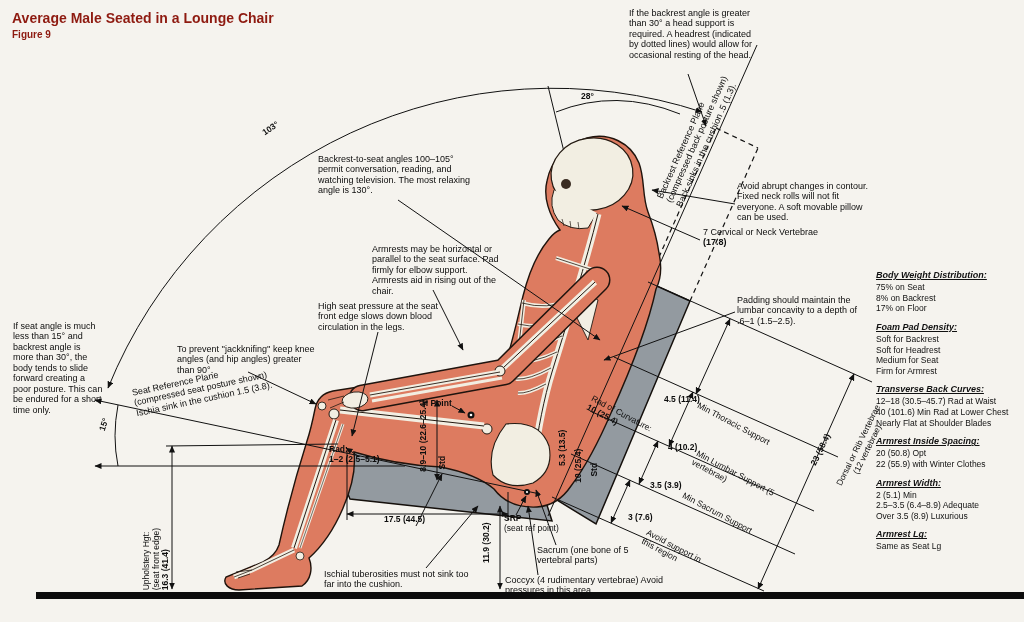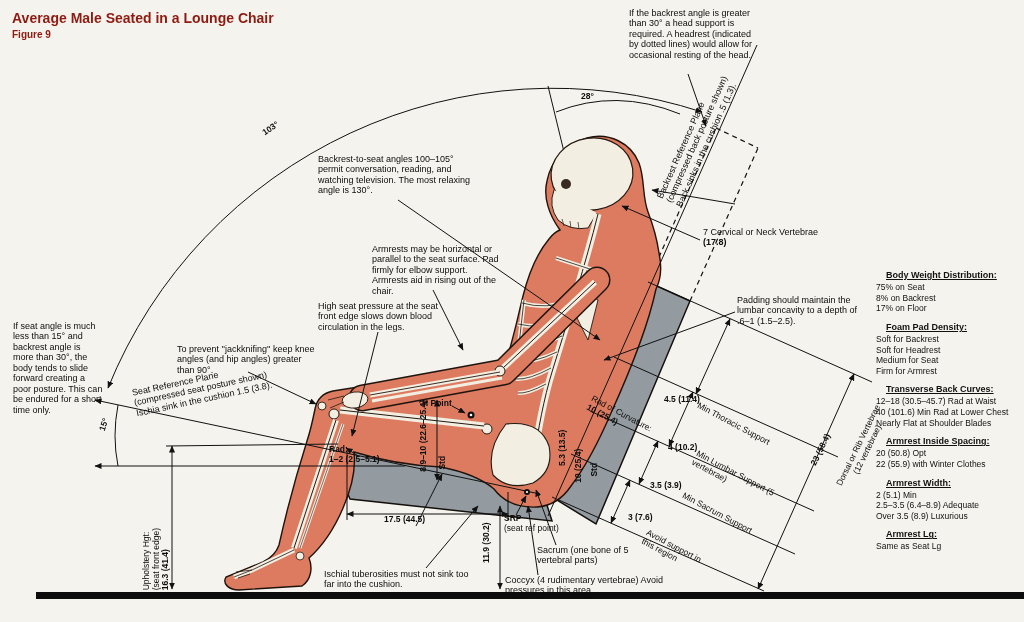--- a/index.html
+++ b/index.html
@@ -7,21 +7,21 @@
          font-family:"Liberation Sans",sans-serif;color:#111;}
   #art{position:absolute;left:0;top:0;}
   .title{position:absolute;left:12px;top:10px;font-size:14px;font-weight:bold;color:#8e1a10;text-align:right;}
   .figno{position:absolute;left:12px;top:29px;font-size:10px;font-weight:bold;color:#8e1a10;}
   .note{position:absolute;font-size:9px;line-height:1.16;color:#0d0d0d;}
   .dimtxt{position:absolute;font-size:8.5px;font-weight:bold;line-height:1.12;color:#0d0d0d;}
   .lbl{position:absolute;font-size:8.5px;line-height:1.12;color:#0d0d0d;}
   .ctr{text-align:center;}
   .b{font-weight:bold;}
   .panel{position:absolute;left:876px;top:262px;width:146px;}
-  .panel .ph{font-size:9px;font-weight:bold;text-decoration:underline;margin:8px 0 2px 10px;}
+  .panel .ph{font-size:9px;font-weight:bold;text-decoration:underline;margin:8px 0 2px 0;font-style:italic;}
   .panel .pl{font-size:8.5px;line-height:1.25;}
 </style>
 </head>
 <body>
 
 <div id="stage">
 
   <svg id="art" width="1024" height="622" viewBox="0 0 1024 622">
     <defs>
       <marker id="ah" markerWidth="8" markerHeight="8" refX="6.5" refY="3" orient="auto-start-reverse">
@@ -154,20 +154,21 @@
 
   <div class="note" style="left:629px;top:8px;width:130px">If the backrest angle is greater than 30° a head support is required. A headrest (indicated by dotted lines) would allow for occasional resting of the head.</div>
 
   <div class="note" style="left:655px;top:196px;width:178px;transform:rotate(-66deg);transform-origin:0 0">
     <div>Backrest Reference Plane</div>
     <div>(compressed back posture shown)</div>
     <div>Back sinks in the cushion .5 (1.3).</div>
   </div>
 
   <div class="note" style="left:318px;top:154px;width:152px">Backrest-to-seat angles 100–105° permit conversation, reading, and watching television. The most relaxing angle is 130°.</div>
+  <div class="note" style="left:737px;top:181px;width:138px">Avoid abrupt changes in contour. Fixed neck rolls will not fit everyone. A soft movable pillow can be used.</div>
 
   <div class="note" style="left:703px;top:227px;width:160px">
     <div>7 Cervical or Neck Vertebrae</div>
     <div class="b">(17.8)</div>
   </div>
 
   <div class="note" style="left:318px;top:301px;width:132px">High seat pressure at the seat front edge slows down blood circulation in the legs.</div>
   <div class="note" style="left:372px;top:244px;width:128px">Armrests may be horizontal or parallel to the seat surface. Pad firmly for elbow support. Armrests aid in rising out of the chair.</div>
   <div class="note" style="left:737px;top:295px;width:132px">Padding should maintain the lumbar concavity to a depth of .6–1 (1.5–2.5).</div>
   <div class="note" style="left:13px;top:321px;width:90px">If seat angle is much less than 15° and backrest angle is more than 30°, the body tends to slide forward creating a poor posture. This can be endured for a short time only.</div>

